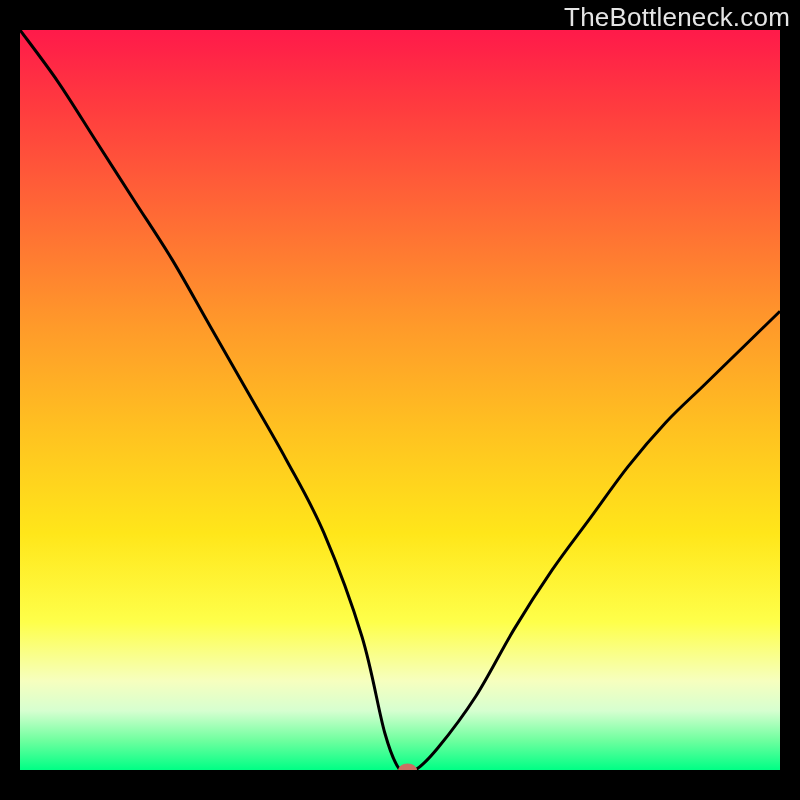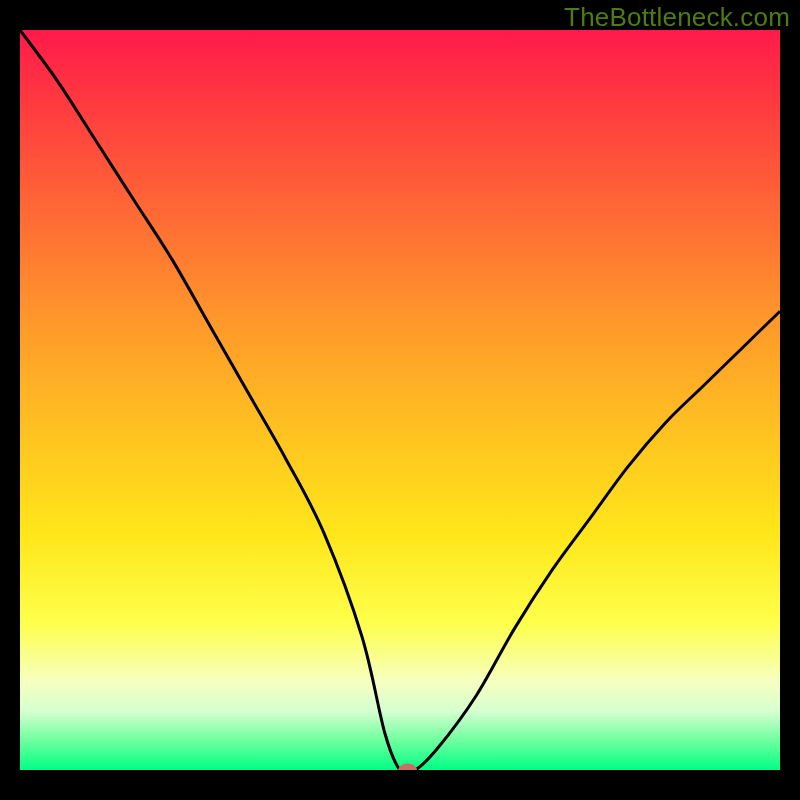--- a/index.html
+++ b/index.html
@@ -14,21 +14,21 @@
   .chart-wrap {
     position: relative;
     width: 800px;
     height: 800px;
     background: #000;
   }
   .attribution {
     position: absolute;
     top: 2px;
     right: 10px;
-    color: #4d7c0f;
+    color: #e5e5e5;
     font-size: 26px;
     font-weight: 500;
     letter-spacing: 0.2px;
     z-index: 3;
   }
   .plot-area {
     position: absolute;
     left: 20px;
     top: 30px;
     width: 760px;

